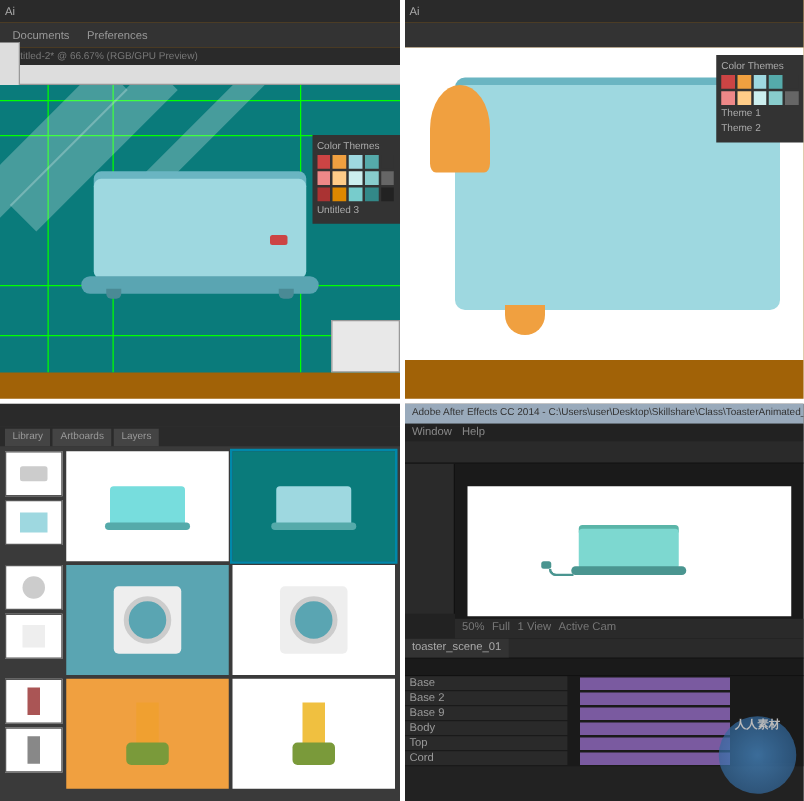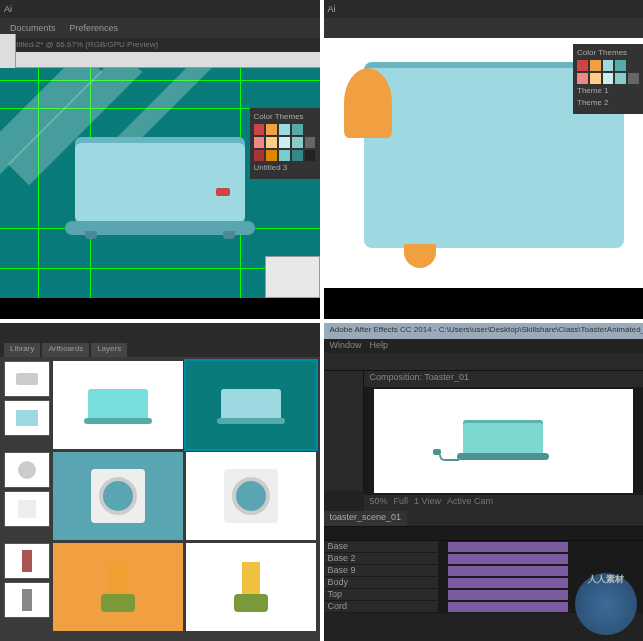--- a/index.html
+++ b/index.html
@@ -1,17 +1,17 @@
 <!DOCTYPE html>
 <html><head>
 <meta charset="utf-8">
 <style>
 *{margin:0;padding:0;box-sizing:border-box;font-family:Arial,sans-serif;font-size:9px}
 body{width:643px;height:641px;background:#fff;display:grid;grid-template-columns:1fr 1fr;grid-template-rows:1fr 1fr;gap:4px}
-.panel{background:#000000;overflow:hidden;position:relative}
+.panel{background:#a16207;overflow:hidden;position:relative}
 
 
 .appbar{height:18px;background:#2a2a2a;display:flex;align-items:center;padding:0 4px;color:#aaa}
 .toolbar{height:20px;background:#333;display:flex;align-items:center;padding:0 6px;gap:6px;color:#999}
 .toolbar span{padding:1px 4px}
 .breadcrumb{height:14px;background:#2a2a2a;color:#777;padding:2px 6px;font-size:8px}
 
 
 .p1-canvas{height:230px;background:#0a7b7b;position:relative;overflow:hidden}
 .p1-art{position:absolute;left:50%;top:50%;transform:translate(-50%,-50%);width:200px;height:120px}
@@ -64,21 +64,21 @@
 .ae-tool{height:18px;background:#2a2a2a;border-bottom:1px solid #111}
 .ae-proj{position:absolute;left:0;top:48px;width:40px;height:120px;background:#2a2a2a;border-right:1px solid #111}
 .ae-comp{position:absolute;left:40px;top:48px;right:0;height:140px;background:#1a1a1a}
 .ae-viewer{position:absolute;left:10px;top:18px;right:10px;height:104px;background:#fff;display:flex;align-items:center;justify-content:center}
 .ae-comp-tab{height:16px;background:#2a2a2a;color:#888;padding:1px 6px;font-size:8px}
 .ae-viewctl{position:absolute;bottom:0;left:0;right:0;height:16px;background:#2a2a2a;display:flex;gap:6px;padding:1px 6px;color:#777;font-size:8px}
 .ae-timeline{position:absolute;left:0;top:188px;right:0;bottom:0;background:#222}
 .ae-tl-head{height:16px;background:#2a2a2a;border-bottom:1px solid #111;display:flex}
 .ae-tl-time{height:14px;background:#1a1a1a;border-bottom:1px solid #111}
 .ae-layer{height:12px;display:flex;border-bottom:1px solid #1a1a1a}
-.ae-layer-label{width:114px;background:#2a2a2a;color:#999;padding:0 4px;font-size:7px;display:flex;align-items:center;gap:2px;overflow:hidden}
+.ae-layer-label{width:130px;background:#2a2a2a;color:#999;padding:0 4px;font-size:7px;display:flex;align-items:center;gap:2px;overflow:hidden}
 .ae-layer-bar{flex:1;background:#1a1a1a;position:relative}
 .ae-clip{position:absolute;top:1px;height:10px;background:#7a5aa0;left:10px;width:120px}
 .ae-toaster{width:100px;height:44px;position:relative}
 .ae-t-body{position:absolute;width:80px;height:32px;left:10px;top:4px;background:#7dd8d0;border-radius:3px}
 .ae-t-top{position:absolute;width:80px;height:6px;left:10px;top:1px;background:#5ab5a8;border-radius:3px 3px 0 0}
 .ae-t-base{position:absolute;width:92px;height:7px;left:4px;top:34px;background:#4a9590;border-radius:4px}
 .ae-cord{position:absolute;left:-14px;top:36px;width:20px;height:6px;border-bottom:2px solid #4a9590;border-left:2px solid #4a9590;border-radius:0 0 0 6px}
 .ae-plug{position:absolute;left:-20px;top:30px;width:8px;height:6px;background:#4a9590;border-radius:2px}
 
 .watermark{position:absolute;right:6px;bottom:6px;width:62px;height:62px;border-radius:50%;background:radial-gradient(circle,#4a90d0 0%,#2a5a8a 100%);opacity:.7;display:flex;align-items:flex-start;justify-content:center;color:#fff;font-size:9px;font-weight:bold}
@@ -233,23 +233,20 @@
 
 <div class="panel p4">
   <div class="ae-title">Adobe After Effects CC 2014 - C:\Users\user\Desktop\Skillshare\Class\ToasterAnimated_Object.aep</div>
   <div class="ae-menu">
     <span>Window</span>
     <span>Help</span>
   </div>
   <div class="ae-tool"></div>
   <div class="ae-proj"></div>
   <div class="ae-comp">
-    <div class="ae-comp-tab">
-      <span>Composition: Toaster_01</span>
-    </div>
     <div class="ae-viewer">
       <div class="ae-toaster">
         <div class="ae-t-top"></div>
         <div class="ae-t-body"></div>
         <div class="ae-t-base"></div>
         <div class="ae-cord"></div>
         <div class="ae-plug"></div>
       </div>
     </div>
     <div class="ae-viewctl">

